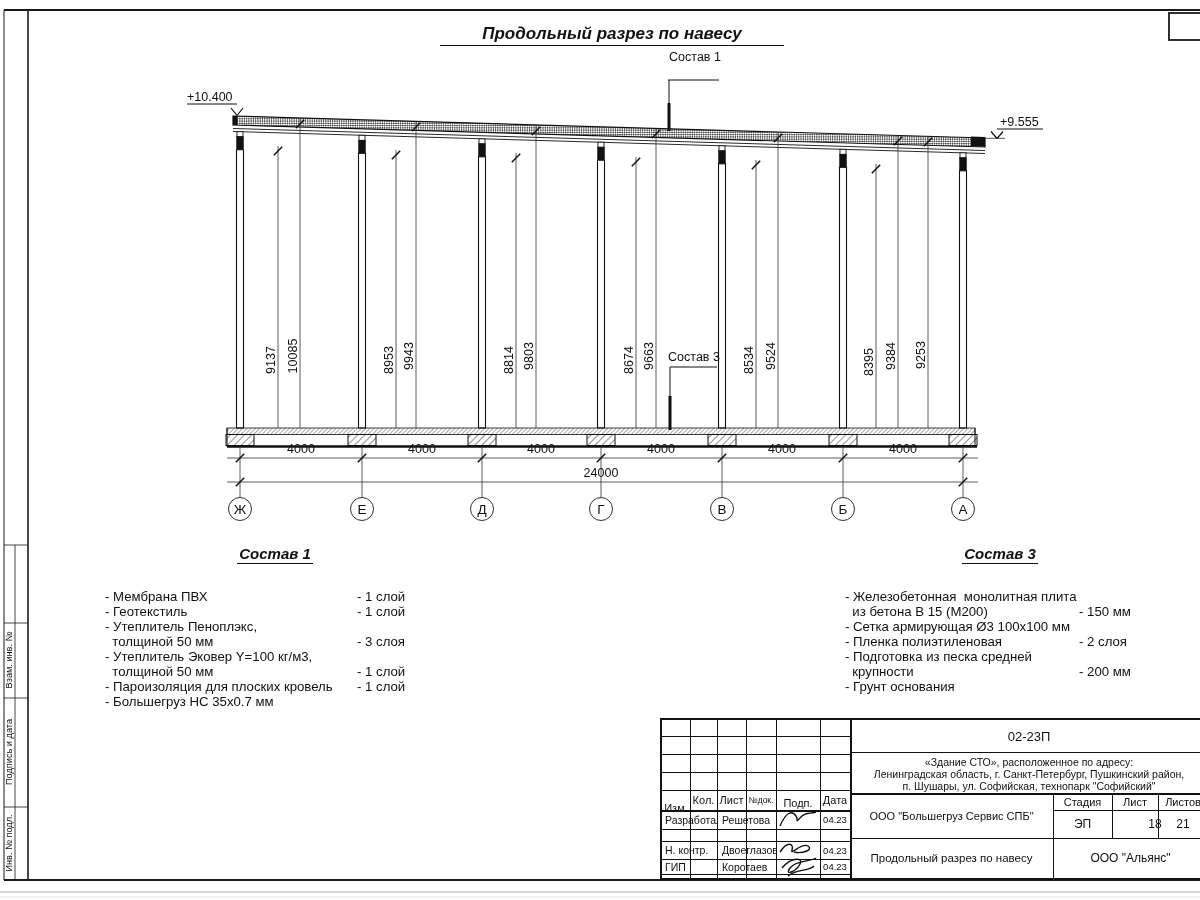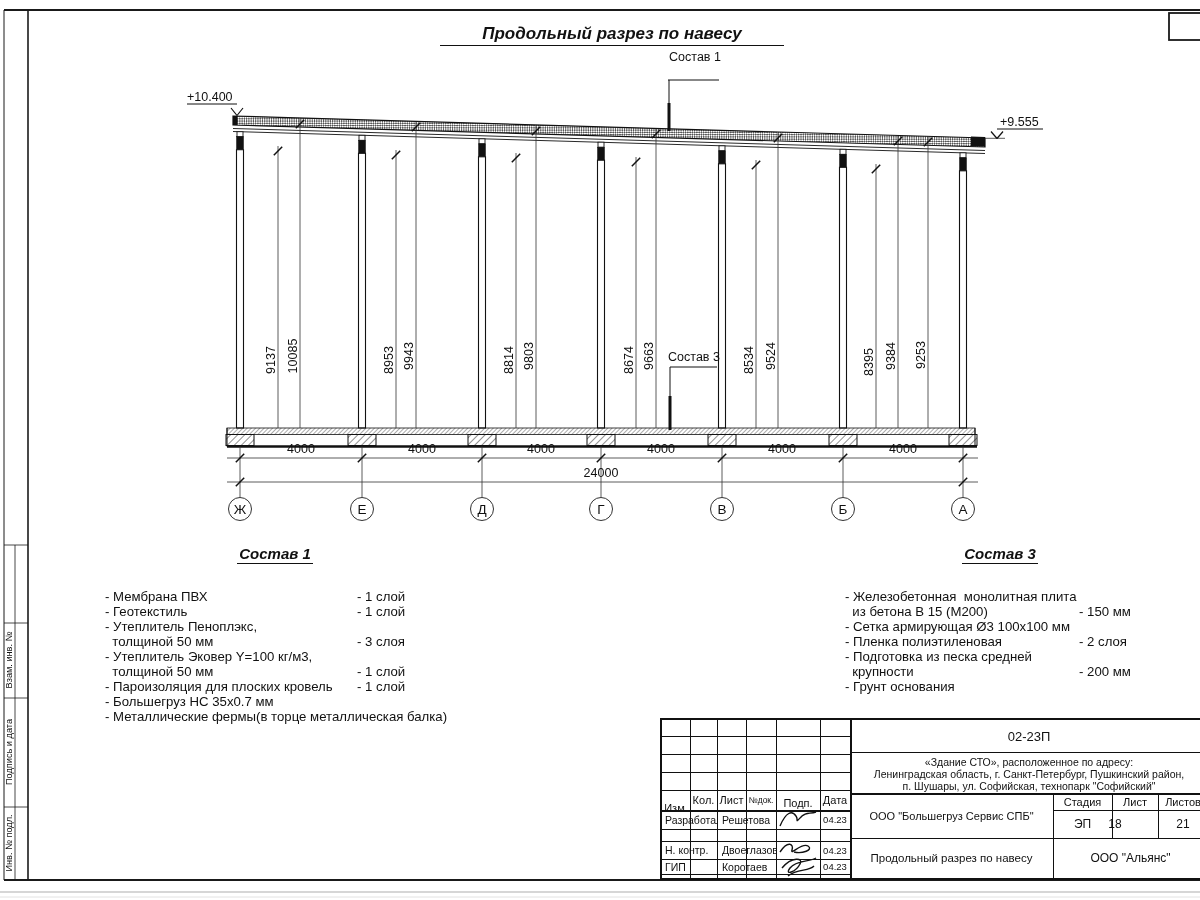--- a/index.html
+++ b/index.html
@@ -283,24 +283,20 @@
         <span class="qty">- 1 слой</span>
       </div>
     <div class="row">
         <span class="name">- Пароизоляция для плоских кровель</span>
         <span class="qty">- 1 слой</span>
       </div>
     <div class="row">
         <span class="name">- Большегруз НС 35х0.7 мм</span>
         <span class="qty"></span>
       </div>
-    <div class="row">
-        <span class="name">- Металлические фермы(в торце металлическая балка)</span>
-        <span class="qty"></span>
-      </div>
   </div>
 </div>
 
 <div id="comp3" class="comp">
   <div class="ctitle"><span>Состав 3</span></div>
   <div class="list">
     <div class="row">
         <span class="name">- Железобетонная  монолитная плита
   из бетона В 15 (М200)</span>
         <span class="qty">- 150 мм</span>
@@ -382,16 +378,16 @@
     <div class="f10">«Здание СТО», расположенное по адресу:</div>
     <div class="f10">Ленинградская область, г. Санкт-Петербург, Пушкинский район,</div>
     <div class="f10">п. Шушары, ул. Софийская, технопарк "Софийский"</div>
   </div>
   <div class="cell f11" style="left:188px;top:73px;width:203px;height:45px">ООО "Большегруз Сервис СПБ"</div>
   <div class="cell" style="left:188px;top:118px;width:203px;height:40px;font-size:11.5px">Продольный разрез по навесу</div>
   <div class="cell f11" style="left:391px;top:73px;width:59px;height:17px">Стадия</div>
   <div class="cell f11" style="left:450px;top:73px;width:46px;height:17px">Лист</div>
   <div class="cell f11" style="left:496px;top:73px;width:50px;height:17px">Листов</div>
   <div class="cell f12" style="left:391px;top:90px;width:59px;height:28px">ЭП</div>
-  <div class="cell f12" style="left:430px;top:90px;width:46px;height:28px">18</div>
+  <div class="cell f12" style="left:470px;top:90px;width:46px;height:28px">18</div>
   <div class="cell f12" style="left:496px;top:90px;width:50px;height:28px">21</div>
   <div class="cell f12" style="left:391px;top:118px;width:155px;height:40px">ООО "Альянс"</div>
 </div>
 
 </body></html>

